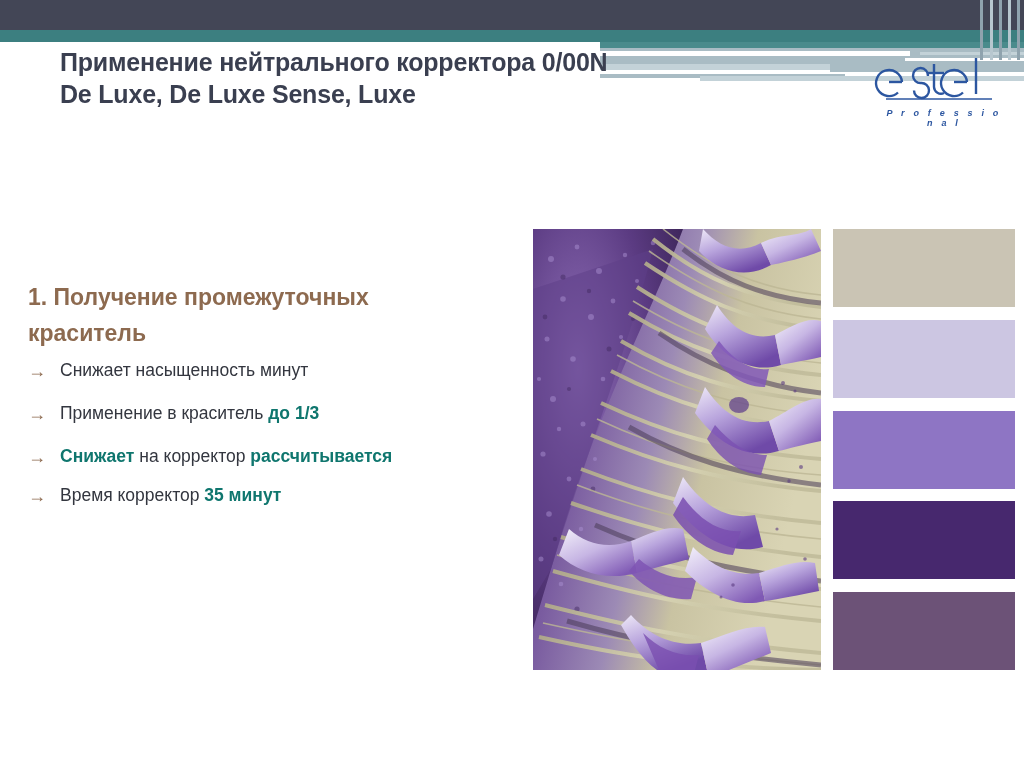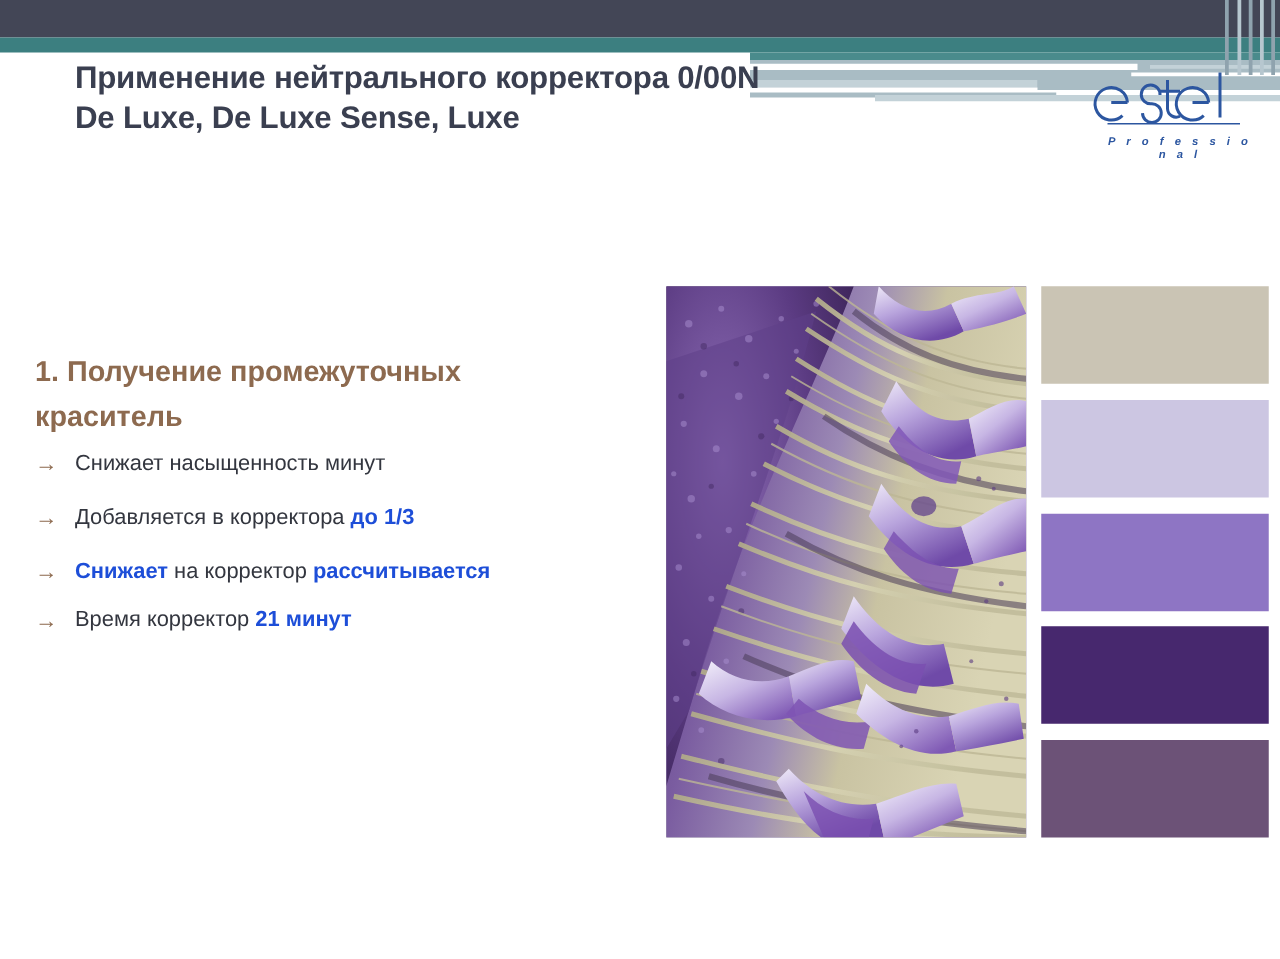--- a/index.html
+++ b/index.html
@@ -142,21 +142,21 @@
   }
   .bullet-row.tight { margin-bottom: 14px; }
   .arrow-icon {
     position: absolute;
     left: 0;
     top: 1px;
     color: #8d6a4f;
     font-size: 18px;
     line-height: 1.4;
   }
-  .b { font-weight: bold; color: #1d4ed8; }
+  .b { font-weight: bold; color: #0f766e; }
 
   
   .photo {
     position: absolute;
     left: 533px;
     top: 229px;
     width: 288px;
     height: 441px;
     overflow: hidden;
     background: #7a6a93;
@@ -240,23 +240,23 @@
     <div class="logo-sub">P r o f e s s i o n a l</div>
   </div>
 
   <div class="body-heading">
     <div>1. Получение  промежуточных</div>
     <div>краситель</div>
   </div>
 
   <div class="bullets" id="bullet-list">
       <div class="bullet-row"><span class="arrow-icon">→</span><span><span>Снижает насыщенность минут</span></span></div>
-      <div class="bullet-row"><span class="arrow-icon">→</span><span><span>Добавляется в корректора </span><span class="b">до 1/3</span></span></div>
+      <div class="bullet-row"><span class="arrow-icon">→</span><span><span>Применение в краситель </span><span class="b">до 1/3</span></span></div>
       <div class="bullet-row tight"><span class="arrow-icon">→</span><span><span class="b">Снижает</span><span> на корректор </span><span class="b">рассчитывается</span></span></div>
-      <div class="bullet-row"><span class="arrow-icon">→</span><span><span>Время корректор </span><span class="b">21 минут</span></span></div>
+      <div class="bullet-row"><span class="arrow-icon">→</span><span><span>Время корректор </span><span class="b">35 минут</span></span></div>
     </div>
 
   <div class="photo">
     <svg width="288" height="441" viewBox="0 0 288 441" preserveAspectRatio="none">
       <defs>
         <linearGradient id="flow" x1="0" y1="0" x2="1" y2="0.35">
           <stop offset="0" stop-color="#53346f"></stop>
           <stop offset="0.30" stop-color="#7a5ca0"></stop>
           <stop offset="0.52" stop-color="#9c8ab5"></stop>
           <stop offset="0.70" stop-color="#c9c3a2"></stop>

